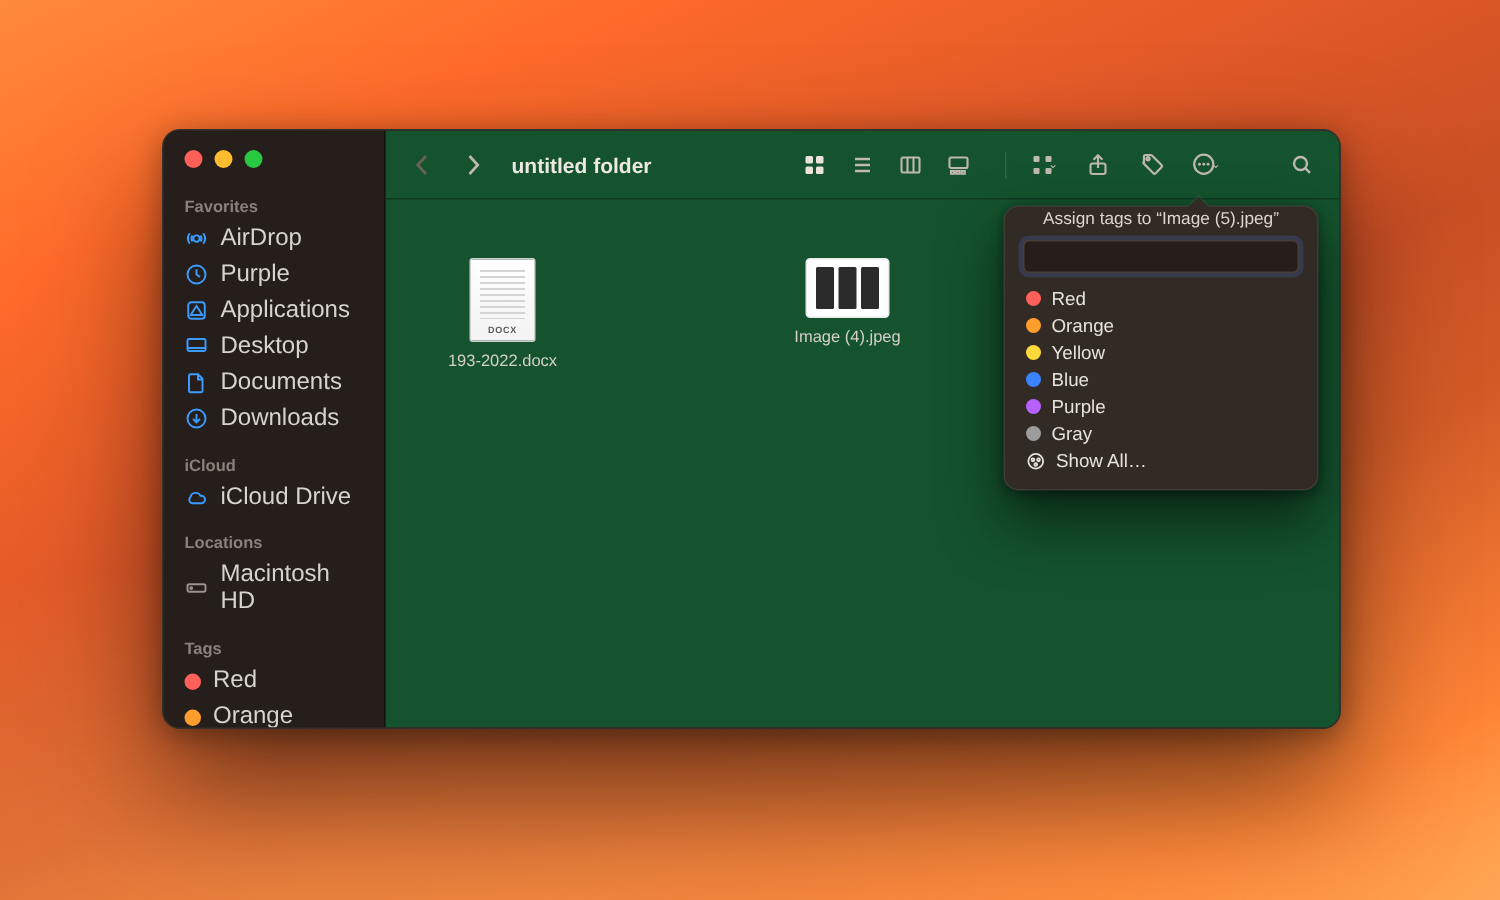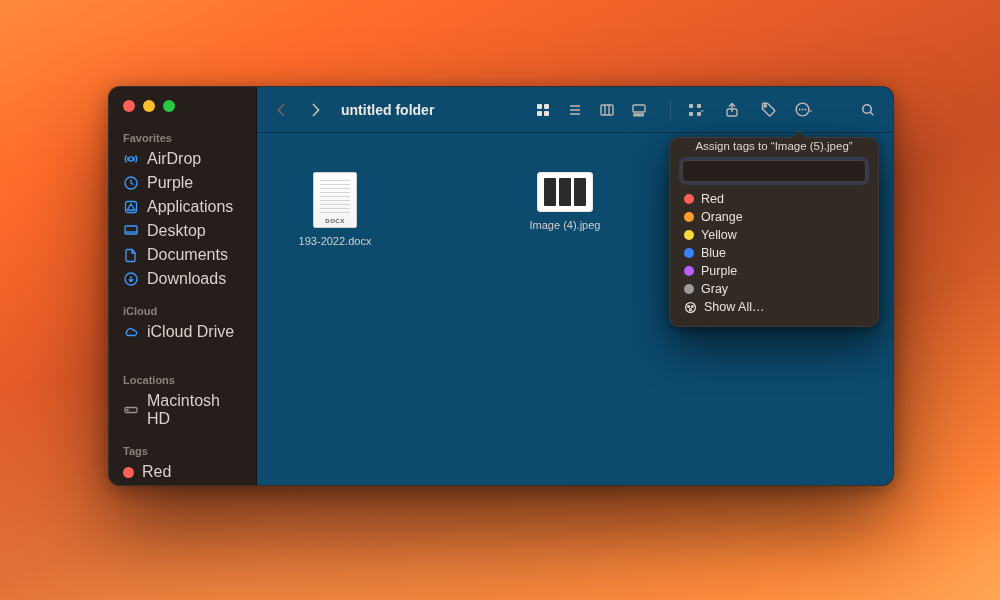--- a/index.html
+++ b/index.html
@@ -38,21 +38,21 @@
     }
     .side-item {
       display:flex; align-items:center; gap:8px; padding:3px 14px;
       color:#d9d3cd; font-size:16px; cursor:default;
     }
     .side-item .icon { width:16px; height:16px; display:flex; align-items:center; justify-content:center; color:#3b9cff; flex:0 0 16px;}
     .side-item.loc .icon{color:#9b948d;}
     .tag-dot { width:11px; height:11px; border-radius:50%; border:none; }
 
     
-    .main { flex:1; display:flex; flex-direction:column; background:#0c4a6e; }
+    .main { flex:1; display:flex; flex-direction:column; background:#14532d; }
     .toolbar {
       height:46px; display:flex; align-items:center; gap:10px; padding:0 12px;
       border-bottom:1px solid rgba(0,0,0,0.3);
     }
     .nav-btn { width:24px; height:24px; display:flex; align-items:center; justify-content:center; color:#bfb8b0; }
     .nav-btn.dim{color:#6b625b}
     .title { color:#eee8e2; font-size:14px; font-weight:600; margin-left:4px; margin-right:auto; }
     .tbtn { width:26px; height:24px; display:flex; align-items:center; justify-content:center; color:#bfb8b0; border-radius:5px; }
     .tbtn.active { color:#e9e3dc; }
     .tbtn-group{display:flex; gap:6px; margin-right:6px;}
@@ -171,21 +171,21 @@
     <div class="section-label" style="margin-top:8px">iCloud</div>
     <div class="side-item">
       <span class="icon">
         <svg viewBox="0 0 16 16" width="16" height="16" fill="none" stroke="currentColor" stroke-width="1.3">
             <path d="M5 11.5h6.3a2.5 2.5 0 1 0-.6-4.95A3.6 3.6 0 0 0 4 7.3 2.4 2.4 0 0 0 5 11.5z"></path>
           </svg>
       </span>
       <span>iCloud Drive</span>
     </div>
 
-    <div class="section-label" style="margin-top:24px">Locations</div>
+    <div class="section-label" style="margin-top:6px">Locations</div>
     <div class="side-item loc">
       <span class="icon">
         <svg viewBox="0 0 16 16" width="16" height="16" fill="none" stroke="currentColor" stroke-width="1.3">
             <rect x="2" y="5.5" width="12" height="5" rx="1.2"></rect>
             <circle cx="4.5" cy="8" r="0.6" fill="currentColor"></circle>
           </svg>
       </span>
       <span>Macintosh HD</span>
     </div>
 

